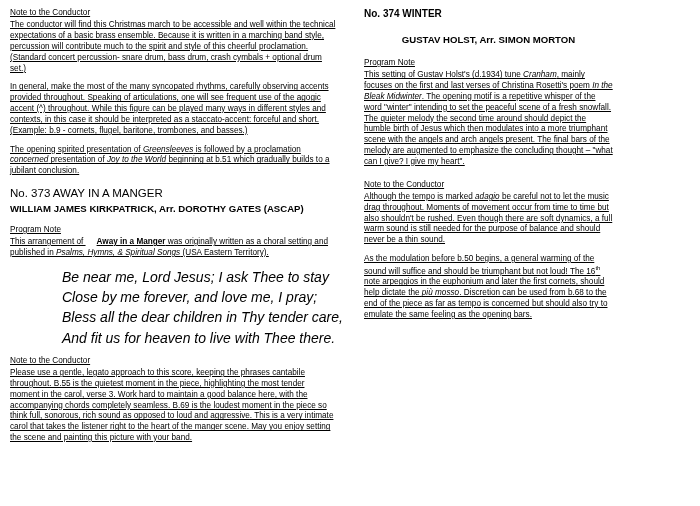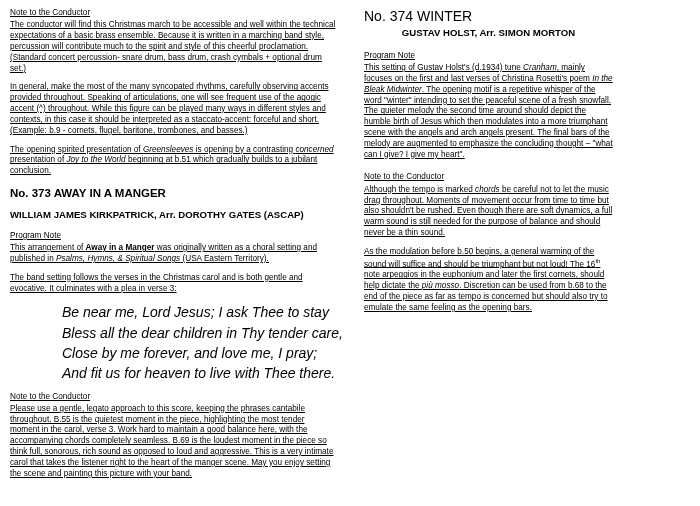--- a/index.html
+++ b/index.html
@@ -39,82 +39,81 @@
   p.body {
     font-size: 8.2px;
     line-height: 1.32;
     margin: 0 0 8px 0;
     text-align: left;
     text-decoration: underline;
   }
 
   .song-title {
     font-size: 11.5px;
-    font-weight: bold;
-    margin: 10px 0 8px 0;
+    font-weight: normal;
+    margin: 10px 0 2px 0;
     line-height: 1.2;
   }
   .song-title-right {
-    font-size: 14px;
-    font-weight: normal;
+    font-size: 10px;
+    font-weight: bold;
     margin: 0 0 0 0;
     line-height: 1.2;
   }
   .composer {
     font-size: 9.6px;
     font-weight: bold;
     text-align: left;
     margin: 0 0 10px 0;
     line-height: 1.25;
   }
   .composer.right {
     text-align: center;
-    margin: 2px 0 12px 0;
+    margin: 14px 0 12px 0;
   }
   .lyrics {
     font-size: 14px;
     font-style: italic;
     line-height: 1.45;
     margin: 0 0 8px 0;
     padding-left: 52px;
   }
   .lyrics div { white-space: nowrap; }
   i, .it { font-style: italic; }
-  b, .bd { font-weight: bold; }
+  b, .bd { font-weight: bold; margin-left: 11px; }
   sup { font-size: 6px; vertical-align: super; }
   .spacer-sm { height: 4px; }
 </style>
 </head>
 <body>
 
 <div class="page">
 
   <div class="col left">
 
     <div class="hdr-underline">Note to the Conductor</div>
 
     <p class="body">The conductor will find this Christmas march to be accessible and well within the technical expectations of a basic brass ensemble. Because it is written in a marching band style, percussion will contribute much to the spirit and style of this cheerful proclamation. (Standard concert percussion- snare drum, bass drum, crash cymbals + optional drum set.)</p>
 
     <p class="body">In general, make the most of the many syncopated rhythms, carefully observing accents provided throughout. Speaking of articulations, one will see frequent use of the agogic accent (^) throughout. While this figure can be played many ways in different styles and contexts, in this case it should be interpreted as a staccato-accent: forceful and short. (Example: b.9 - cornets, flugel, baritone, trombones, and basses.)</p>
 
-    <p class="body"><span>The opening spirited presentation of </span><i>Greensleeves</i><span> is opening by a contrasting </span><i>concerned</i><span> presentation of </span><i>Joy to the World</i><span> beginning at b.51 which gradually builds to a jubilant conclusion.</span></p>
+    <p class="body"><span>The opening spirited presentation of </span><i>Greensleeves</i><span> is followed by a proclamation </span><i>concerned</i><span> presentation of </span><i>Joy to the World</i><span> beginning at b.51 which gradually builds to a jubilant conclusion.</span></p>
 
     <div class="song-title">No. 373 AWAY IN A MANGER</div>
     <div class="composer">WILLIAM JAMES KIRKPATRICK, Arr. DOROTHY GATES (ASCAP)</div>
 
     <div class="hdr-underline">Program Note</div>
 
     <p class="body"><span>This arrangement of </span><b>Away in a Manger</b><span> was originally written as a choral setting and published in </span><i>Psalms, Hymns, &amp; Spiritual Songs</i><span> (USA Eastern Territory).</span></p>
 
-    <p class="body">The band setting follows the verses in the Christmas carol and is both gentle and evocative.  It culminates with a plea in verse 3:</p>
 
     <div class="lyrics">
       <div>Be near me, Lord Jesus; I ask Thee to stay</div>
+      <div>Close by me forever, and love me, I pray;</div>
       <div>Bless all the dear children in Thy tender care,</div>
-      <div>Close by me forever, and love me, I pray;</div>
       <div>And fit us for heaven to live with Thee there.</div>
     </div>
 
     <div class="hdr-underline">Note to the Conductor</div>
 
     <p class="body">Please use a gentle, legato approach to this score, keeping the phrases cantabile throughout.  B.55 is the quietest moment in the piece, highlighting the most tender moment in the carol, verse 3.  Work hard to maintain a good balance here, with the accompanying chords completely seamless.  B.69 is the loudest moment in the piece so think full, sonorous, rich sound as opposed to loud and aggressive.  This is a very intimate carol that takes the listener right to the heart of the manger scene.  May you enjoy setting the scene and painting this picture with your band.</p>
 
   </div>
 
   <div class="col right">
@@ -123,19 +122,19 @@
     <div class="composer right">GUSTAV HOLST, Arr. SIMON MORTON</div>
 
     <div class="hdr-underline">Program Note</div>
 
     <p class="body"><span>This setting of Gustav Holst's (d.1934) tune </span><i>Cranham</i><span>, mainly focuses on the first and last verses of Christina Rosetti's poem </span><i>In the Bleak Midwinter</i><span>. The opening motif is a repetitive whisper of the word "winter" intending to set the peaceful scene of a fresh snowfall. The quieter melody the second time around should depict the humble birth of Jesus which then modulates into a more triumphant scene with the angels and arch angels present. The final bars of the melody are augmented to emphasize the concluding thought – "what can I give? I give my heart".</span></p>
 
     <div class="spacer-sm"></div>
 
     <div class="hdr-underline">Note to the Conductor</div>
 
-    <p class="body"><span>Although the tempo is marked </span><i>chords</i><span> be careful not to let the music drag throughout. Moments of movement occur from time to time but also shouldn't be rushed. Even though there are soft dynamics, a full warm sound is still needed for the purpose of balance and should never be a thin sound.</span></p>
+    <p class="body"><span>Although the tempo is marked </span><i>adagio</i><span> be careful not to let the music drag throughout. Moments of movement occur from time to time but also shouldn't be rushed. Even though there are soft dynamics, a full warm sound is still needed for the purpose of balance and should never be a thin sound.</span></p>
 
     <p class="body"><span>As the modulation before b.50 begins, a general warming of the sound will suffice and should be triumphant but not loud! The 16</span><sup>th</sup><span> note arpeggios in the euphonium and later the first cornets, should help dictate the </span><i>più mosso</i><span>. Discretion can be used from b.68 to the end of the piece as far as tempo is concerned but should also try to emulate the same feeling as the opening bars.</span></p>
 
   </div>
 
 </div>
 
 </body></html>

